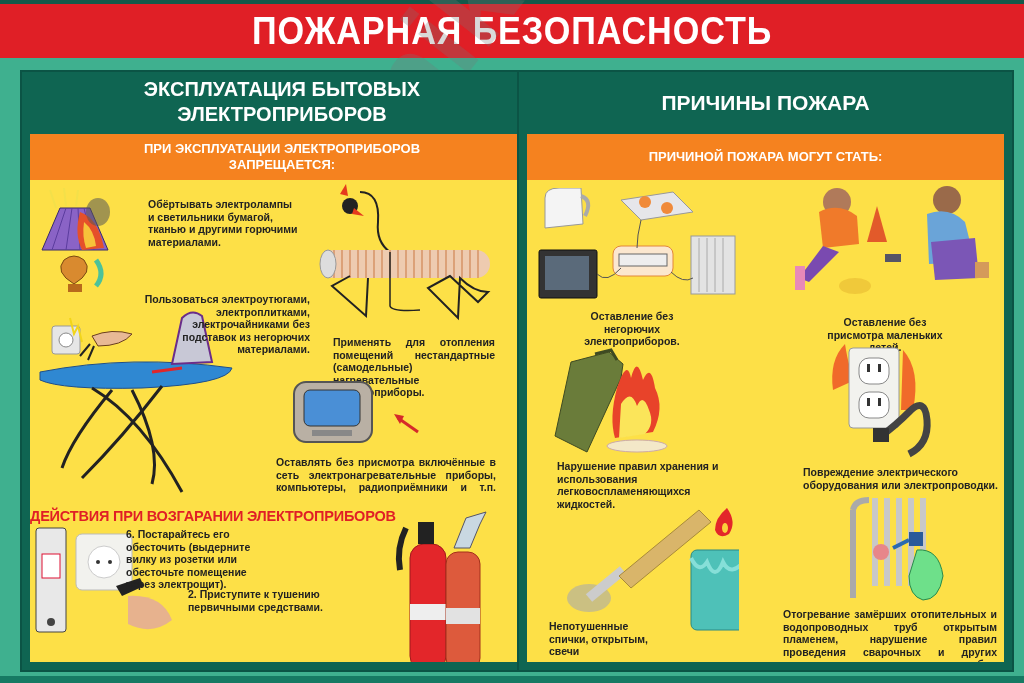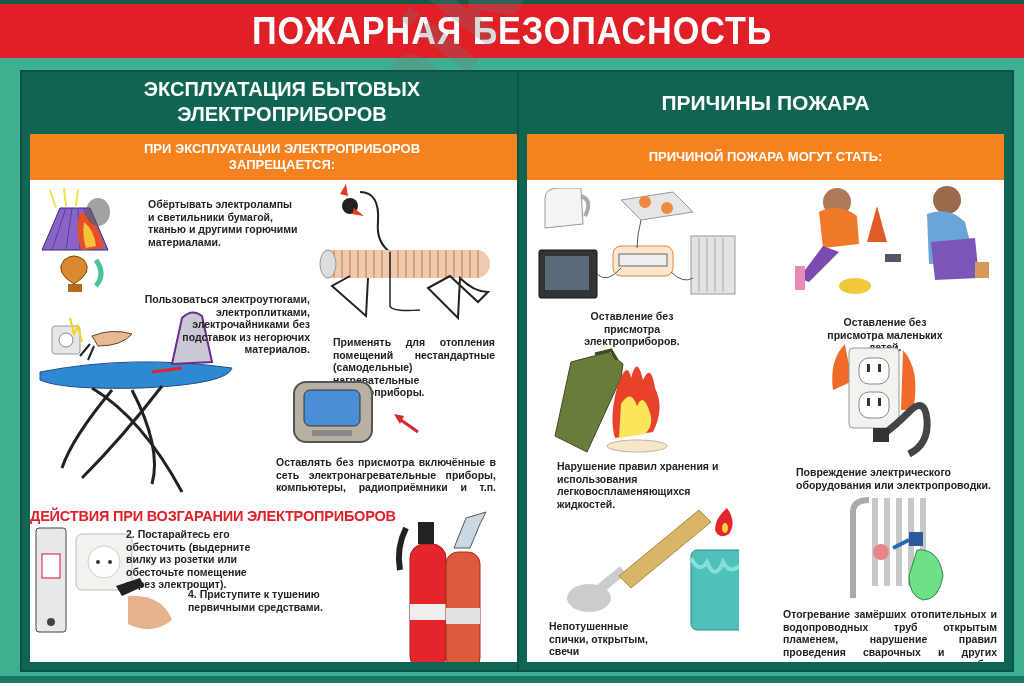--- a/index.html
+++ b/index.html
@@ -34,21 +34,21 @@
     color: #fff; font-weight: bold; font-size: 20px; line-height: 25px;
   }
   .orange-bar {
     position: absolute; left: 8px; right: 8px; top: 62px; height: 46px;
     background: #f5821f;
     display: flex; align-items: center; justify-content: center; text-align: center;
     color: #fff; font-weight: bold; font-size: 13px; line-height: 16px;
   }
   .content {
     position: absolute; left: 8px; right: 8px; top: 108px; bottom: 8px;
-    background: #ffffff;
+    background: #fde047;
     overflow: hidden;
   }
   .txt {
     position: absolute; font-size: 10.5px; line-height: 12.5px; color: #222; font-weight: bold;
   }
   .txt.just { text-align: justify; text-align-last: justify; }
   .txt.right { text-align: right; }
   .txt.center { text-align: center; }
   .red-head {
     position: absolute; color: #e01f26; font-weight: bold; font-size: 14.5px; letter-spacing: -0.2px;
@@ -155,21 +155,21 @@
       <path d="M8 74 Q100 56 200 70 Q196 86 110 90 Q30 92 8 82Z" fill="#2f88d2" stroke="#1f4f8a"></path>
       <path d="M150 20 Q160 10 170 18 L180 64 L140 66Z" fill="#c8c8d6" stroke="#6a2d8a" stroke-width="2"></path>
       <path d="M120 74 L150 70" stroke="#e0262a" stroke-width="3"></path>
       <g stroke="#222" stroke-width="3" fill="none">
         <path d="M60 90 Q110 120 150 194"></path>
           <path d="M130 88 Q90 140 50 180"></path>
           <path d="M100 92 Q130 150 120 186"></path>
           <path d="M80 92 Q40 140 30 170"></path>
       </g>
     </svg>
-    <div class="txt right" style="left:110px;top:113px;width:170px">Пользоваться электроутюгами, электроплитками, электрочайниками без подставок из негорючих материалов.</div>
+    <div class="txt right" style="left:110px;top:113px;width:170px">Пользоваться электроутюгами, электроплитками, электрочайниками без подставок из негорючих материалами.</div>
 
     <div class="txt just" style="left:303px;top:156px;width:162px">Применять для отопления помещений нестандартные (самодельные) нагревательные электроприборы.</div>
 
     <svg class="illus" style="left:260px;top:198px" width="140" height="70" viewBox="0 0 140 70">
       <rect x="4" y="4" width="78" height="60" rx="12" fill="#b9b0a4" stroke="#555" stroke-width="2"></rect>
       <rect x="14" y="12" width="56" height="36" rx="6" fill="#4a8fd6" stroke="#333"></rect>
       <rect x="22" y="52" width="40" height="6" fill="#888"></rect>
       <path d="M108 40 L128 54" stroke="#d62a2a" stroke-width="3"></path>
       <polygon points="104,36 114,38 110,46" fill="#d62a2a"></polygon>
     </svg>
@@ -181,22 +181,22 @@
       <rect x="4" y="4" width="30" height="104" rx="3" fill="#e8e8e8" stroke="#444"></rect>
       <rect x="10" y="30" width="18" height="24" fill="#fff" stroke="#d13"></rect>
       <circle cx="19" cy="98" r="4" fill="#444"></circle>
       <rect x="44" y="10" width="56" height="56" rx="6" fill="#f2f2ee" stroke="#bbb"></rect>
       <circle cx="72" cy="38" r="16" fill="#fff" stroke="#ccc"></circle>
       <circle cx="66" cy="38" r="2" fill="#333"></circle>
         <circle cx="78" cy="38" r="2" fill="#333"></circle>
       <path d="M84 62 L108 54 L112 62 L90 72Z" fill="#222"></path>
       <path d="M96 72 Q130 70 140 96 Q120 112 96 100Z" fill="#e7b28e"></path>
     </svg>
-    <div class="txt" style="left:96px;top:348px;width:150px">2. Постарайтесь его обесточить (выдерните вилку из розетки или обесточьте помещение через электрощит).</div>
-    <div class="txt" style="left:158px;top:408px;width:140px">4. Приступите к тушению первичными средствами.</div>
+    <div class="txt" style="left:96px;top:348px;width:150px">6. Постарайтесь его обесточить (выдерните вилку из розетки или обесточьте помещение через электрощит).</div>
+    <div class="txt" style="left:158px;top:408px;width:140px">2. Приступите к тушению первичными средствами.</div>
 
     <svg class="illus" style="left:356px;top:328px" width="120" height="170" viewBox="0 0 120 170">
       <path d="M20 20 Q10 40 14 62" stroke="#222" stroke-width="6" fill="none"></path>
       <rect x="24" y="36" width="36" height="126" rx="14" fill="#e3262a" stroke="#a0191c"></rect>
       <rect x="24" y="96" width="36" height="16" fill="#eeeeee"></rect>
       <rect x="32" y="14" width="16" height="22" fill="#222"></rect>
       <rect x="60" y="44" width="34" height="118" rx="12" fill="#dd5a3c" stroke="#a3301a"></rect>
       <rect x="60" y="100" width="34" height="16" fill="#e2e2e2"></rect>
       <path d="M68 40 L80 10 L100 4 L94 16 L84 40Z" fill="#c9d8e2" stroke="#556"></path>
     </svg>
@@ -222,21 +222,21 @@
       <rect x="82" y="66" width="48" height="12" fill="#eee" stroke="#666"></rect>
       <rect x="154" y="48" width="44" height="58" fill="#e3e3e3" stroke="#999"></rect>
       <g stroke="#aaa">
           <line x1="162" y1="50" x2="162" y2="104"></line>
           <line x1="170" y1="50" x2="170" y2="104"></line>
           <line x1="178" y1="50" x2="178" y2="104"></line>
           <line x1="186" y1="50" x2="186" y2="104"></line>
         </g>
       <path d="M60 86 Q70 96 84 80 M134 84 Q146 96 156 90 M104 32 Q100 48 100 60" stroke="#555" fill="none"></path>
     </svg>
-    <div class="txt center" style="left:40px;top:130px;width:130px">Оставление без присмотра электроприборов.</div>
+    <div class="txt center" style="left:40px;top:130px;width:130px">Оставление без негорючих электроприборов.</div>
 
     <svg class="illus" style="left:252px;top:2px" width="220" height="118" viewBox="0 0 220 118">
       <circle cx="58" cy="20" r="14" fill="#b07a5a"></circle>
       <path d="M40 30 Q60 20 78 34 L80 62 L44 66Z" fill="#f07a2a"></path>
       <path d="M44 64 L20 96 L30 100 L60 70Z" fill="#7a4ab0"></path>
       <rect x="16" y="84" width="10" height="24" fill="#e889b8"></rect>
       <polygon points="98,24 88,60 108,60" fill="#e25a2a"></polygon>
       <circle cx="168" cy="18" r="14" fill="#9a6a4a"></circle>
       <path d="M148 32 Q170 24 186 40 L196 80 L150 82Z" fill="#6aa4d8"></path>
       <path d="M152 60 L196 56 L200 96 L156 98Z" fill="#7b56b6"></path>
@@ -263,21 +263,21 @@
       <rect x="34" y="52" width="30" height="26" rx="10" fill="#fff" stroke="#888"></rect>
       <g fill="#333">
           <rect x="42" y="24" width="3" height="8"></rect>
           <rect x="53" y="24" width="3" height="8"></rect>
           <rect x="42" y="58" width="3" height="8"></rect>
           <rect x="53" y="58" width="3" height="8"></rect>
         </g>
       <path d="M56 96 Q70 86 84 72 Q100 56 102 80 Q104 104 84 114" stroke="#444" stroke-width="7" fill="none"></path>
       <rect x="48" y="88" width="16" height="14" fill="#333"></rect>
     </svg>
-    <div class="txt" style="left:269px;top:286px;width:210px">Повреждение электрического оборудования или электропроводки.</div>
+    <div class="txt" style="left:276px;top:286px;width:210px">Повреждение электрического оборудования или электропроводки.</div>
 
     <svg class="illus" style="left:32px;top:322px" width="180" height="130" viewBox="0 0 180 130">
       <ellipse cx="30" cy="96" rx="22" ry="14" fill="#aaa" opacity="0.6"></ellipse>
       <path d="M30 96 L64 68" stroke="#ccc" stroke-width="10"></path>
       <path d="M60 74 L140 8 L152 20 L72 86 Z" fill="#d9b56a" stroke="#a88a3a"></path>
       <path d="M168 6 Q178 20 170 32 Q160 38 156 28 Q156 16 168 6Z" fill="#e3262a"></path>
       <ellipse cx="166" cy="26" rx="3" ry="5" fill="#fbd23a"></ellipse>
       <rect x="132" y="48" width="54" height="80" rx="6" fill="#4ec1b8" stroke="#2a8a84"></rect>
       <path d="M132 56 Q140 72 148 60 Q156 80 164 60 Q172 76 186 58" stroke="#86dfd8" stroke-width="4" fill="none"></path>
     </svg>

